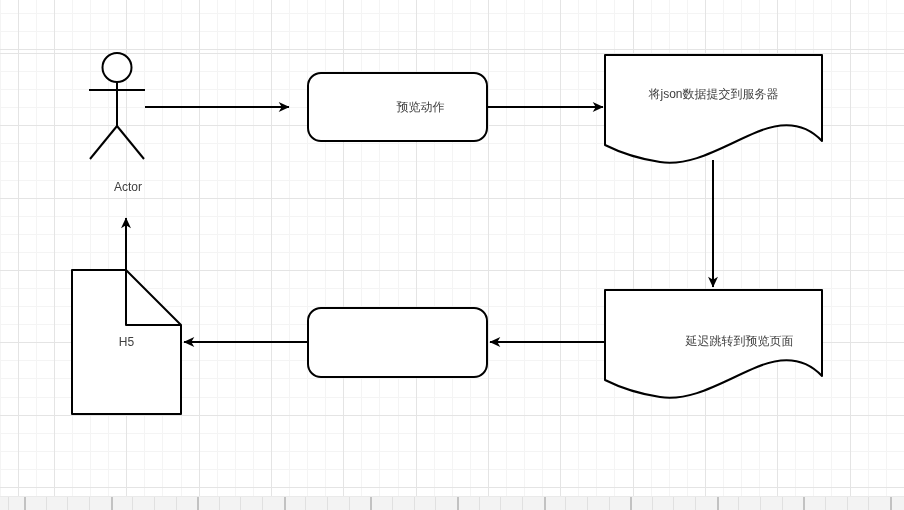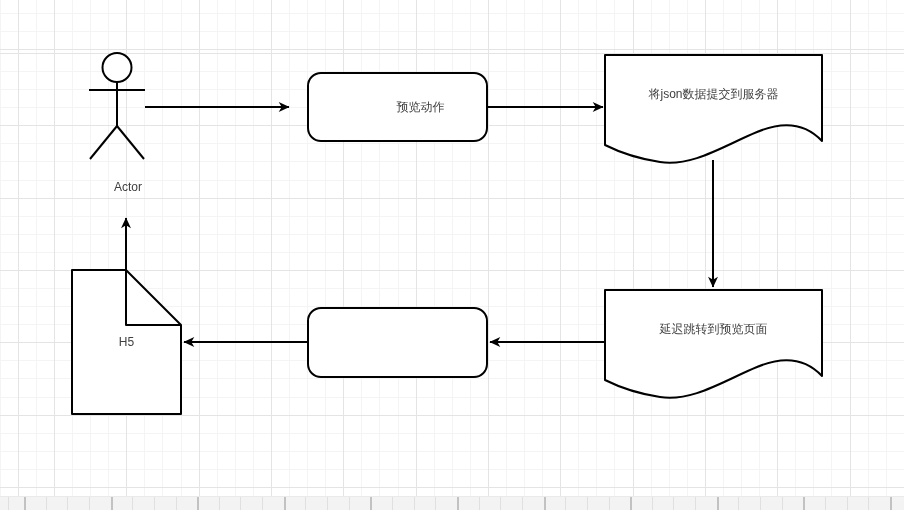--- a/index.html
+++ b/index.html
@@ -105,21 +105,21 @@
   </svg>
 
   <div class="lbl" style="left:88px;top:176px;width:80px;height:22px;">Actor</div>
 
   <div class="lbl" style="left:308px;top:73px;width:179px;height:68px;margin-left:23px;">预览动作</div>
 
   <div class="lbl" style="left:605px;top:55px;width:217px;height:78px;">
     <div class="wrap">将json数据提交到服务器</div>
   </div>
 
-  <div class="lbl wide" style="left:605px;top:290px;width:217px;height:78px;">
+  <div class="lbl wide" style="left:605px;top:302px;width:217px;height:78px;padding-left:26px;">
     <div class="wrap">延迟跳转到预览页面</div>
   </div>
 
 
   <div class="lbl" style="left:72px;top:270px;width:109px;height:144px;">H5</div>
 
   <div class="ruler"></div>
 
 </div>
 

